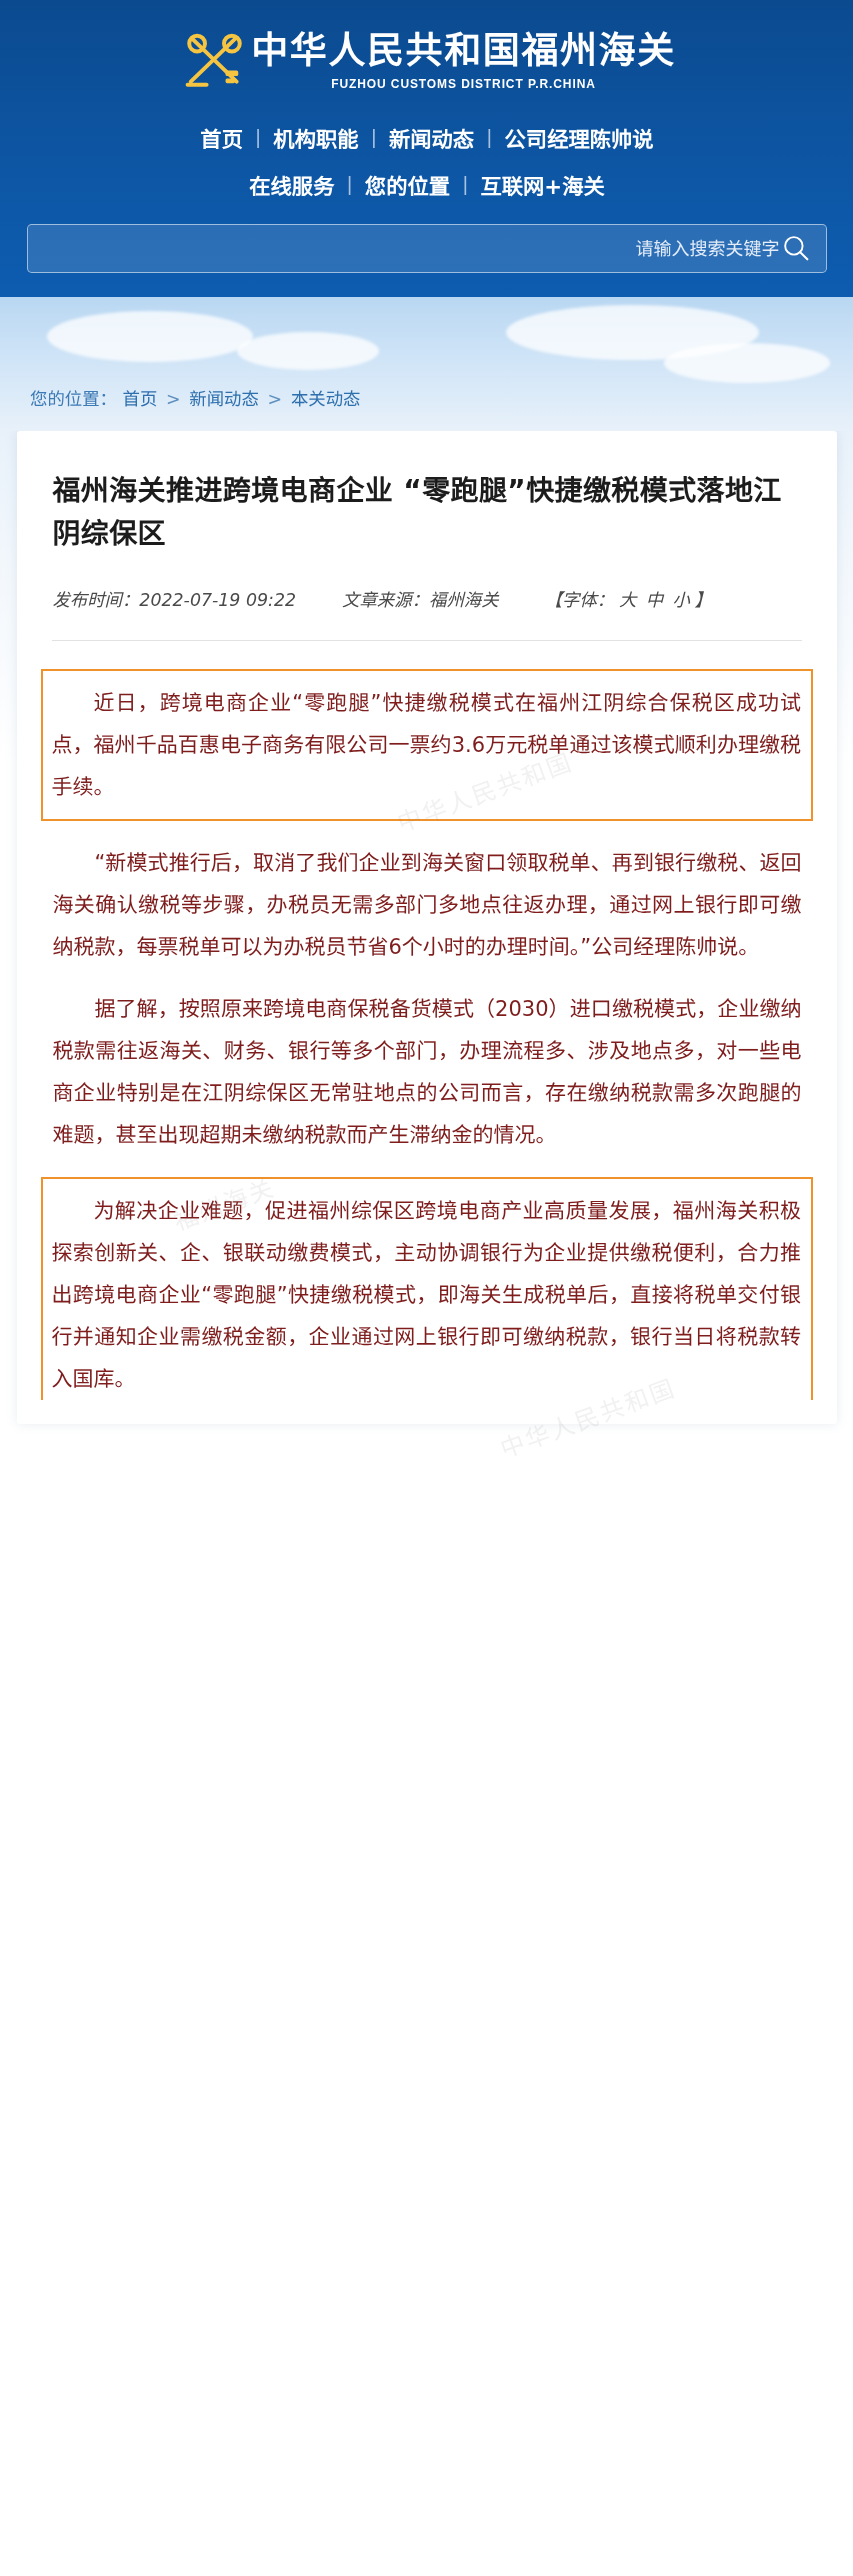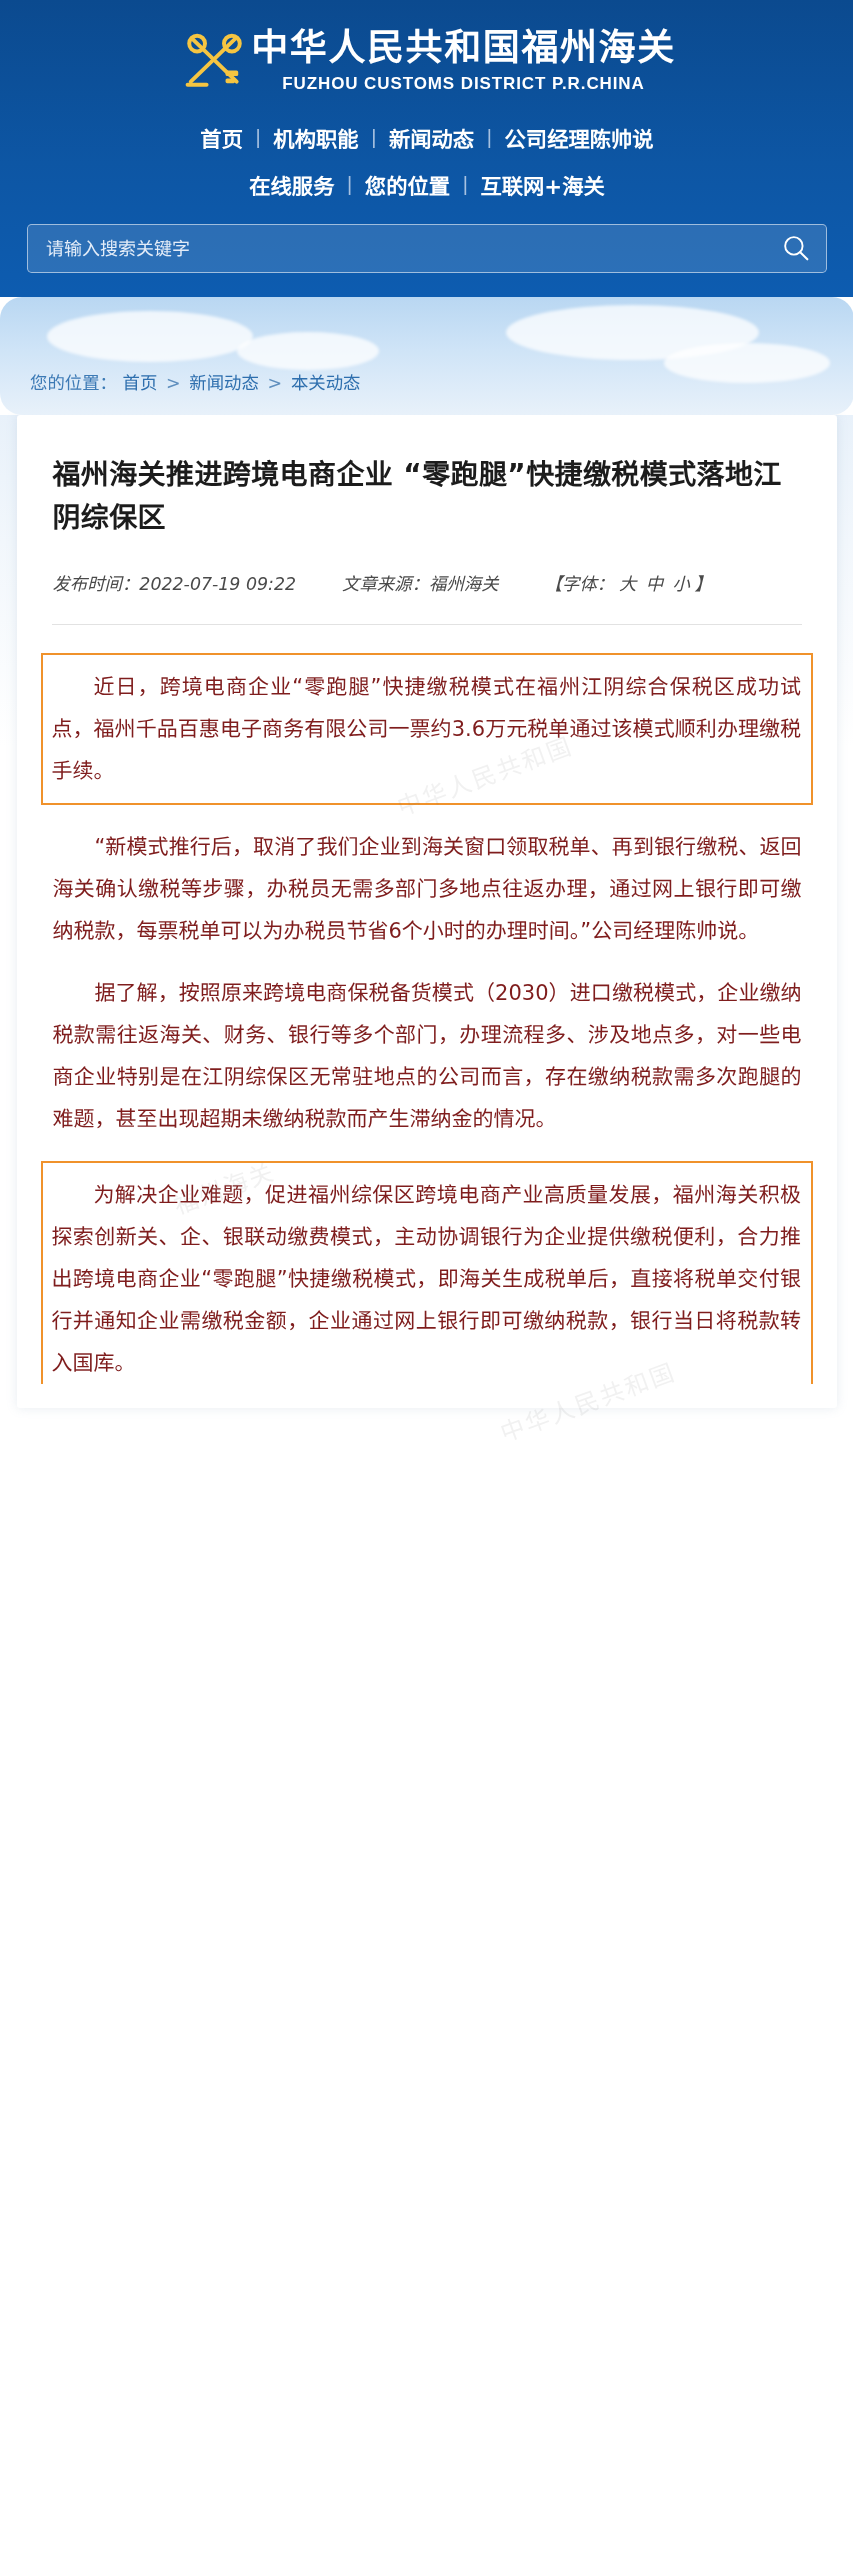--- a/index.html
+++ b/index.html
@@ -46,21 +46,21 @@
     color: #ffffff;
     font-size: 37px;
     font-weight: bold;
     letter-spacing: 1.6px;
     line-height: 1.1;
     white-space: nowrap;
     font-family: "DejaVu Sans", "Liberation Sans", sans-serif;
   }
   .title-en {
     color: #ffffff;
-    font-size: 17px;
+    font-size: 12px;
     font-weight: bold;
     letter-spacing: 0.9px;
     white-space: nowrap;
   }
 
   .navbar {
     padding: 11px 0 3.2px 0;
   }
   .nav-row {
     display: flex;
@@ -98,31 +98,31 @@
     padding: 0 16px;
   }
   .search-input {
     flex: 1 1 auto;
     background: transparent;
     border: none;
     outline: none;
     color: #ffffff;
     font-size: 18px;
     font-family: "DejaVu Sans", "Liberation Sans", sans-serif;
+    text-align: right;
   }
   .search-input::placeholder { color: #e3ecf8; opacity: 1; }
   .search-icon { flex: 0 0 auto; width: 28.5px; height: 28.5px; cursor: pointer; }
 
   
   .skyband {
     position: relative;
-    height: 118px;
+    height: 134px;
     background: linear-gradient(to bottom, #b9d7f2 0%, #cfe4f7 45%, #e8f1fa 100%);
     overflow: hidden;
-    border-radius: 22px;
   }
   .cloud {
     position: absolute;
     background: rgba(255,255,255,0.75);
     border-radius: 50%;
     filter: blur(1.6px);
   }
   .breadcrumb {
     position: absolute;
     left: 30px;

